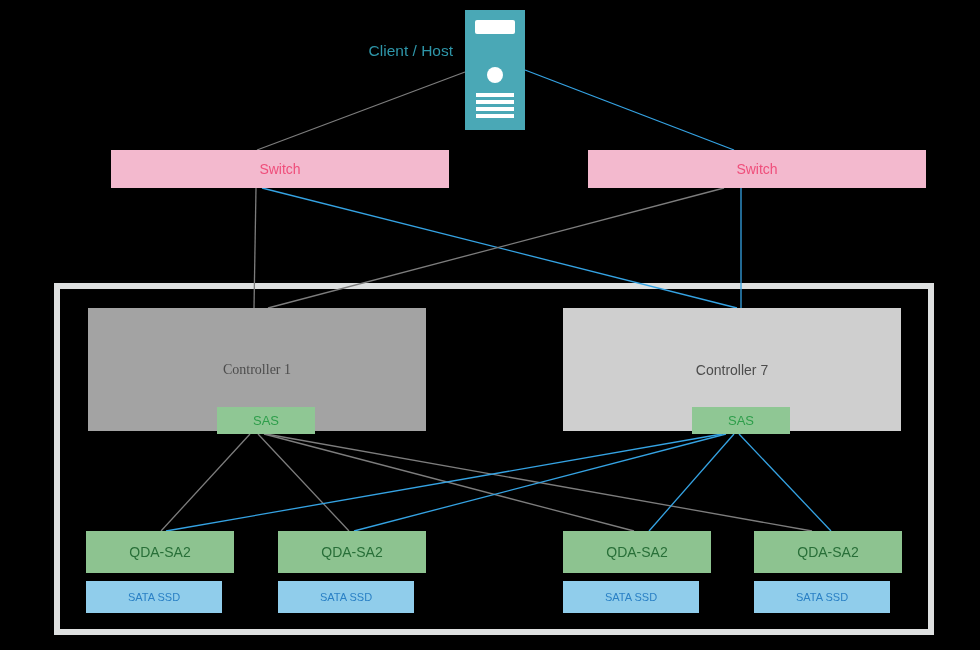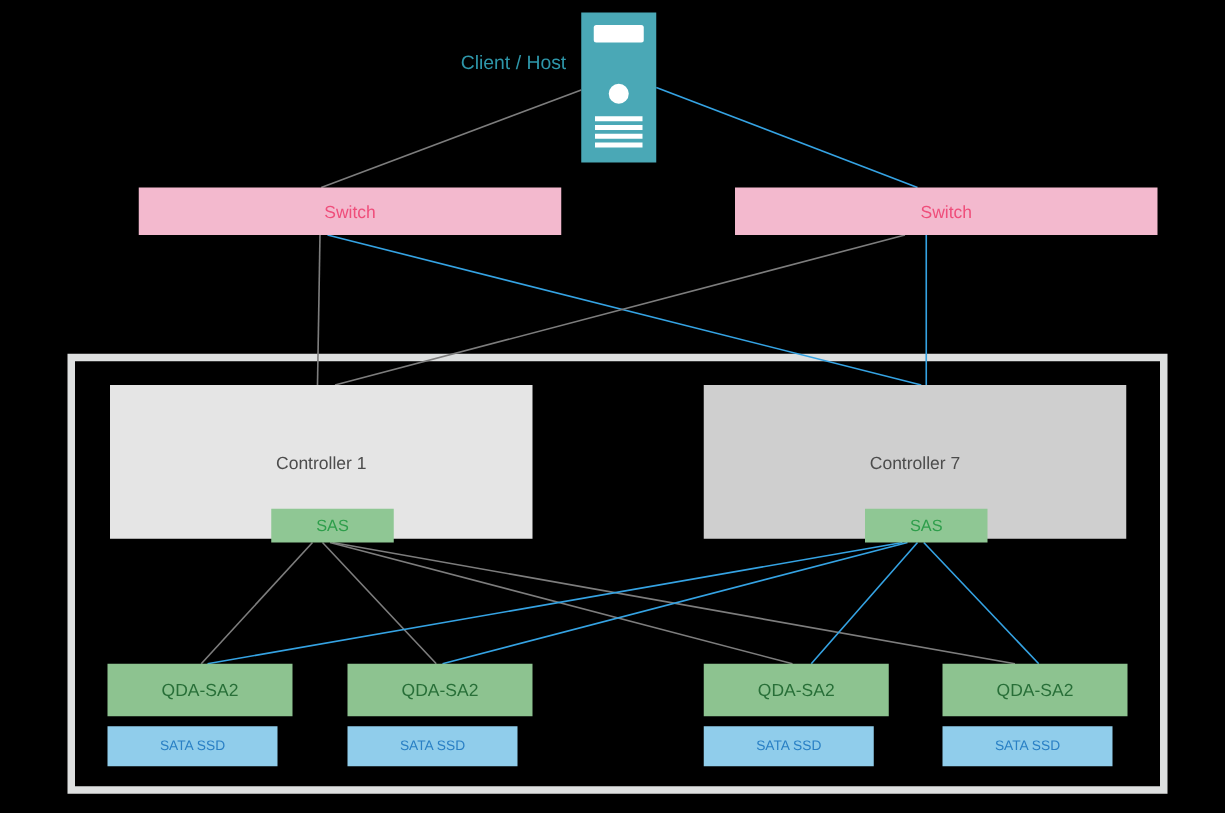--- a/index.html
+++ b/index.html
@@ -113,21 +113,21 @@
 
   <div class="box switch-box" style="background: rgb(243, 185, 206); color: rgb(239, 78, 123);">
     <span>Switch</span>
   </div>
   <div class="box switch-box s2" style="background: rgb(243, 185, 206); color: rgb(239, 78, 123);">
     <span>Switch</span>
   </div>
 
   <div class="enclosure" style="border-color: rgb(222, 224, 224);"></div>
 
-  <div class="box controller-box" style="left: 88px; background: #e5e5e5; color: rgb(76, 76, 76);">
+  <div class="box controller-box" style="left: 88px; background: #a3a3a3; color: rgb(76, 76, 76); font-family: Liberation Serif, serif;">
     <span>Controller 1</span>
   </div>
   <div class="box controller-box" style="left: 563px; background: rgb(207, 207, 207); color: rgb(76, 76, 76);">
     <span>Controller 7</span>
   </div>
 
   <div class="box sas-box" style="left: 207px; background: rgb(143, 199, 148); color: rgb(46, 158, 75);">
     <span>SAS</span>
   </div>
   <div class="box sas-box" style="left: 682px; background: rgb(143, 199, 148); color: rgb(46, 158, 75);">

